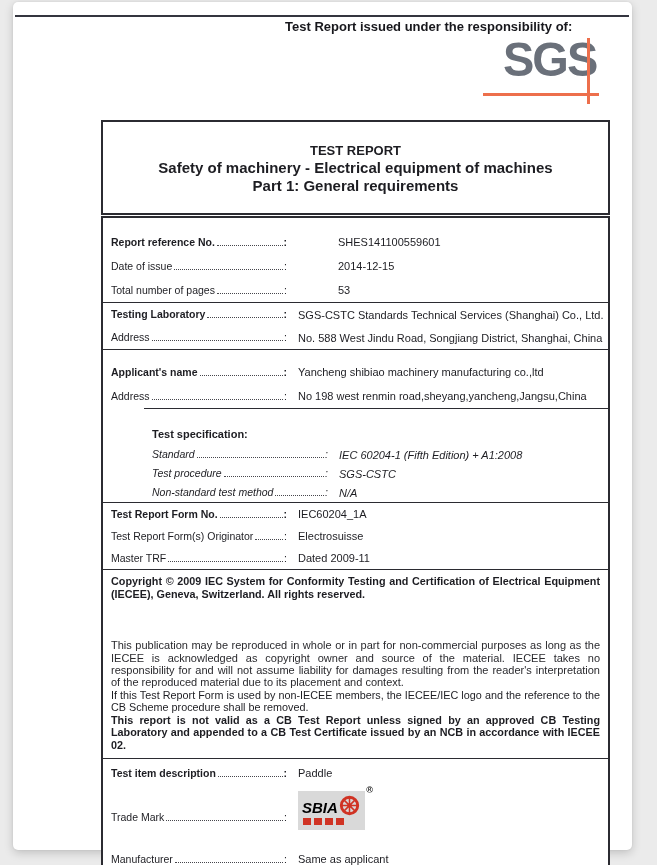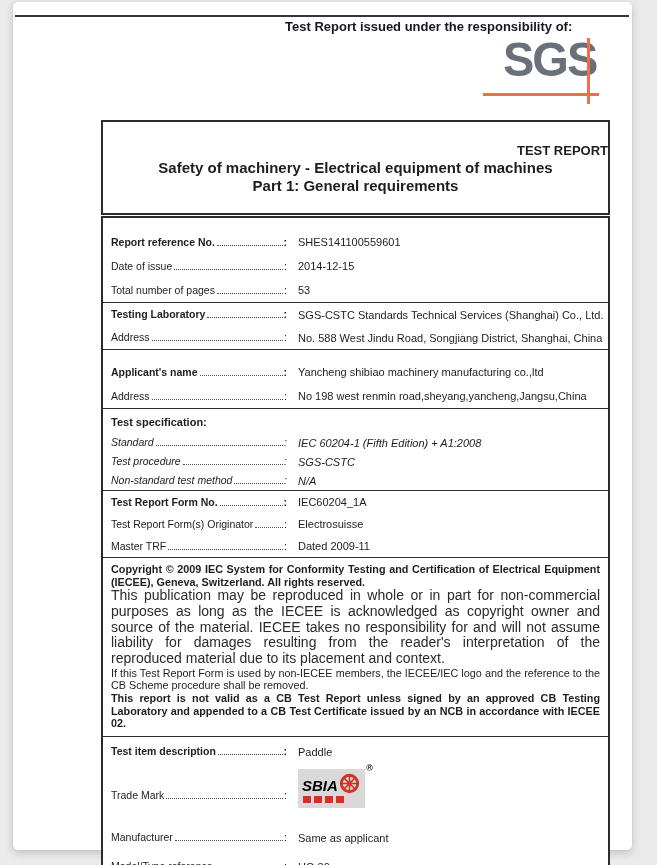--- a/index.html
+++ b/index.html
@@ -36,21 +36,21 @@
   .sgs-hline { position:absolute; left:-17px; top:57px; width:116px; height:3px; background:#ed6f4c; }
   .sgs-vline { position:absolute; left:87px; top:2px; width:3px; height:66px; background:#ed6f4c; }
 
   
   .title-box {
     position:absolute; left:88px; top:118px; width:509px; height:95px;
     border:2px solid #2b2b31;
     display:flex; flex-direction:column; justify-content:center;
     text-align:center; gap:1px; padding-top:2px;
   }
-  .tb1 { font-size:13px; font-weight:bold;text-align:right; }
+  .tb1 { font-size:13px; font-weight:bold; }
   .tb2 { font-size:12px; font-weight:bold; }
   .tb3, .tb4 { font-size:15px; font-weight:bold; }
 
   
   .report-table {
     position:absolute; left:88px; top:214px; width:509px;
     border:2px solid #2b2b31;
     background:#fff;
   }
   .section { border-top:1.5px solid #2b2b31; position:relative; }
@@ -60,30 +60,30 @@
     width:176px; flex:0 0 176px;
     display:flex; align-items:baseline;
     font-size:10.5px; white-space:nowrap;
   }
   .lbl.b { font-weight:bold; }
   .dots { flex:1; border-bottom:1.5px dotted #46464c; margin:0 1px 3px 2px; min-width:6px; }
   .colon { font-size:10.5px; }
   .val { font-size:11px; padding-left:11px; flex:1; white-space:nowrap; }
   .spec-header { font-size:11px; font-weight:bold; padding:0 8px; display:flex; align-items:center; }
 
-  .sec-a { padding-top:12px; } .sec-a .row { height:24px; }
+  .sec-a { padding-top:12px; } .sec-a .row { height:24px;gap:40px; }
   .sec-b .row { height:23px; }
   .sec-c { padding-top:10px; } .sec-c .row { height:24px; }
-  .sec-d { padding-top:2px; } .sec-d .spec-header { height:22px; } .sec-d .row { height:19px;font-style:italic; }
+  .sec-d { padding-top:14px;margin-left:41px; } .sec-d .spec-header { height:22px; } .sec-d .row { height:19px;font-style:italic; }
   .sec-e .row { height:22px; }
 
   
   .sec-f { padding:5px 8px 6px 8px; }
   .cp-bold { font-size:10.8px; font-weight:bold; line-height:1.18; text-align:justify; }
-  .cp-small { font-size:14px; line-height:1.12; text-align:justify; color:#2a2a2e; }
+  .cp-small { font-size:11px; line-height:1.12; text-align:justify; color:#2a2a2e;margin-top:39px; }
   .cp-normal { font-size:10.8px; line-height:1.16; text-align:justify; }
 
   .sec-g .row { min-height:29px; }
   .row.tall { height:57px; align-items:flex-start; }
   .row.tall .lbl { margin-top:23px; }
   .row.tall .val { margin-top:3px; }
 
   
   .tm-wrap { position:relative; display:inline-block; }
   .tm-logo {

